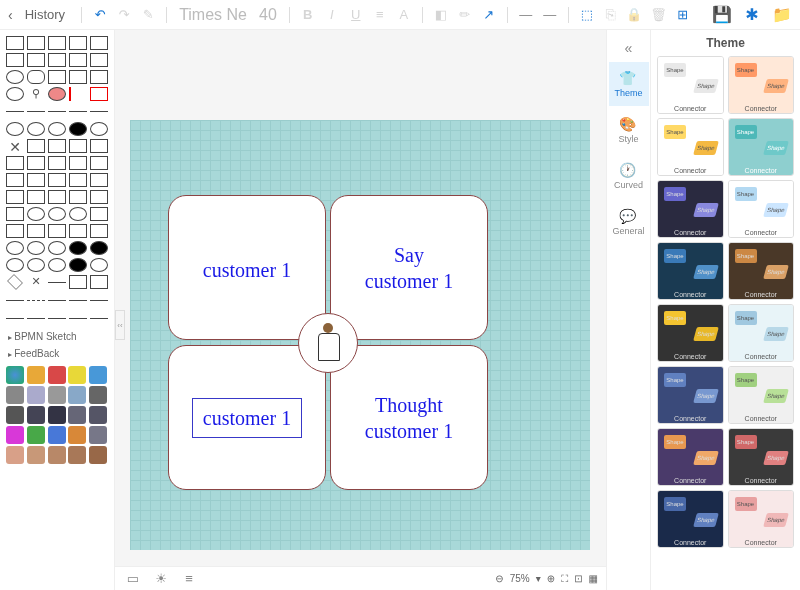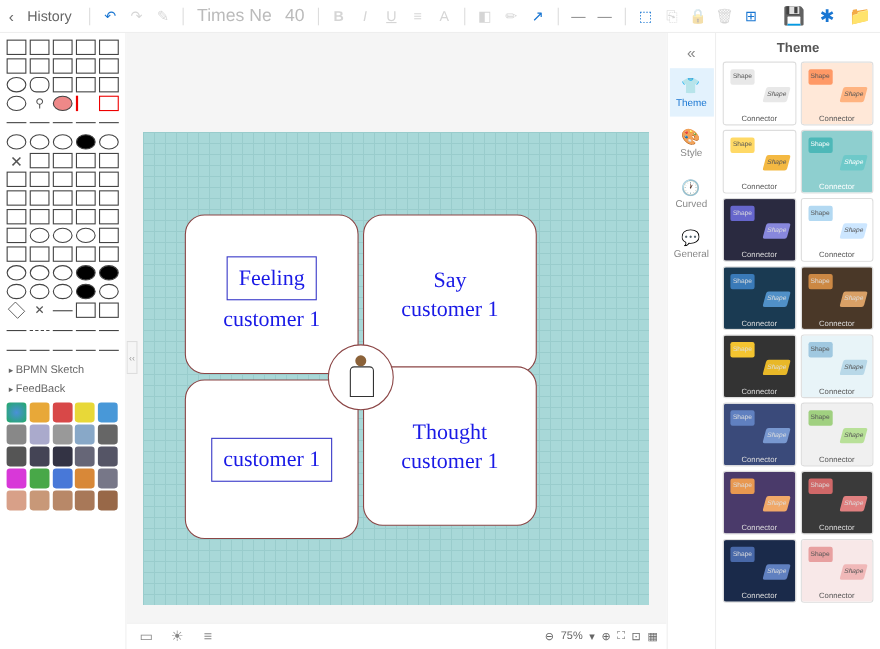--- a/index.html
+++ b/index.html
@@ -24,21 +24,21 @@
 .cat-head{font-size:10px;color:#666;padding:3px 4px;cursor:pointer}
 .cat-head::before{content:"▸ ";font-size:8px}
 .clipart{display:grid;grid-template-columns:repeat(5,1fr);gap:2px;padding:2px}
 .clip{width:18px;height:18px;border-radius:3px}
 .canvas-wrap{flex:1;background:#f5f5f5;position:relative;overflow:hidden}
 .canvas{position:absolute;left:15px;top:90px;width:460px;height:430px;background:#a8d8d8;background-image:linear-gradient(#9cc 1px,transparent 1px),linear-gradient(90deg,#9cc 1px,transparent 1px);background-size:10px 10px}
 .quad{position:absolute;left:38px;top:75px;width:380px;height:320px}
 .qcell{position:absolute;width:158px;height:145px;background:#fff;border:1px solid #8b4545;border-radius:18px;display:flex;flex-direction:column;align-items:center;justify-content:center}
 .qcell .box{border:1px solid #3838c8;padding:6px 10px;text-align:center}
 .qcell .txt{color:#1a1ae6;font-size:20px;font-family:'Times New Roman',serif;line-height:1.3;text-align:center}
-.q1{left:0;top:0}.q2{left:162px;top:0}.q3{left:0;top:150px}.q4{left:162px;top:138px}
+.q1{left:0;top:0}.q2{left:162px;top:0}.q3{left:0;top:150px}.q4{left:162px;top:150px}
 .center-circ{position:absolute;left:130px;top:118px;width:60px;height:60px;background:#fff;border:1px solid #8b4545;border-radius:50%;display:flex;align-items:center;justify-content:center;z-index:2}
 .person{width:28px;height:40px;position:relative}
 .person::before{content:"";position:absolute;top:0;left:9px;width:10px;height:10px;background:#8b6239;border-radius:50%}
 .person::after{content:"";position:absolute;top:10px;left:4px;width:20px;height:26px;background:#fff;border:1px solid #333;border-radius:4px 4px 0 0}
 .bottom-bar{position:absolute;bottom:0;left:0;right:0;height:24px;background:#fff;border-top:1px solid #eee;display:flex;align-items:center;padding:0 8px;gap:8px;font-size:10px;color:#666}
 .bottom-bar .zoom{margin-left:auto;display:flex;gap:6px;align-items:center}
 .right-tabs{width:44px;border-left:1px solid #eee;display:flex;flex-direction:column;align-items:center;padding-top:6px;gap:2px}
 .collapse-btn{font-size:14px;color:#888;padding:4px;cursor:pointer}
 .rtab{width:40px;padding:8px 0;text-align:center;font-size:9px;color:#888;cursor:pointer}
 .rtab.active{background:#e3f2fd;color:#1976d2}
@@ -220,23 +220,20 @@
         <div class="clip" style="background:#a87858"></div>
         <div class="clip" style="background:#986848"></div>
     </div>
   </div>
 
   <div class="canvas-wrap">
     <div class="collapse-left">‹‹</div>
     <div class="canvas">
       <div class="quad">
         <div class="qcell q1">
-          <div class="box">
-              <div class="txt">Feeling</div>
-            </div>
           <div class="txt" style="margin-top:4px">customer 1</div>
         </div>
         <div class="qcell q2">
           <div class="txt">Say</div>
           <div class="txt">customer 1</div>
         </div>
         <div class="qcell q3">
           <div class="box">
           <div class="txt">customer 1</div>
             </div>

